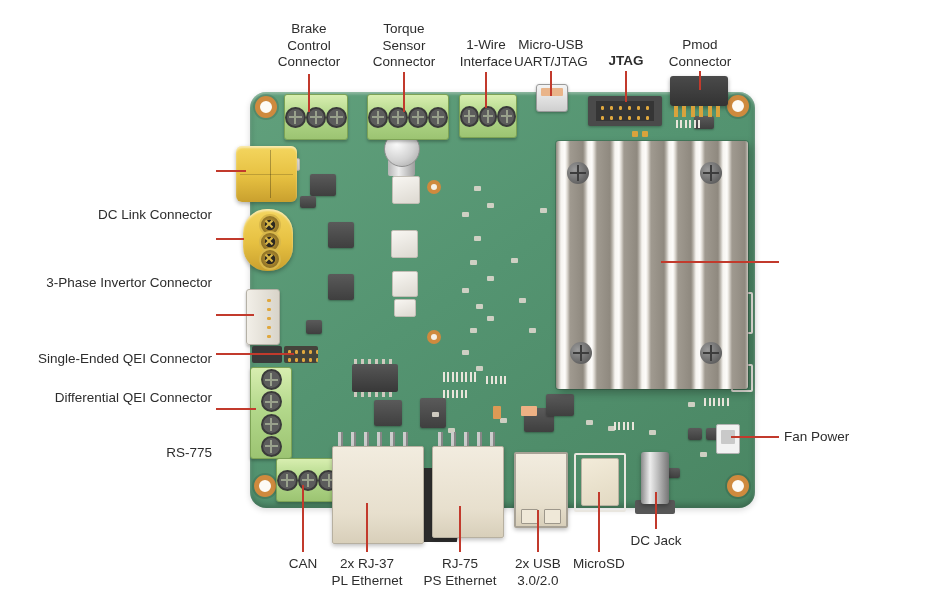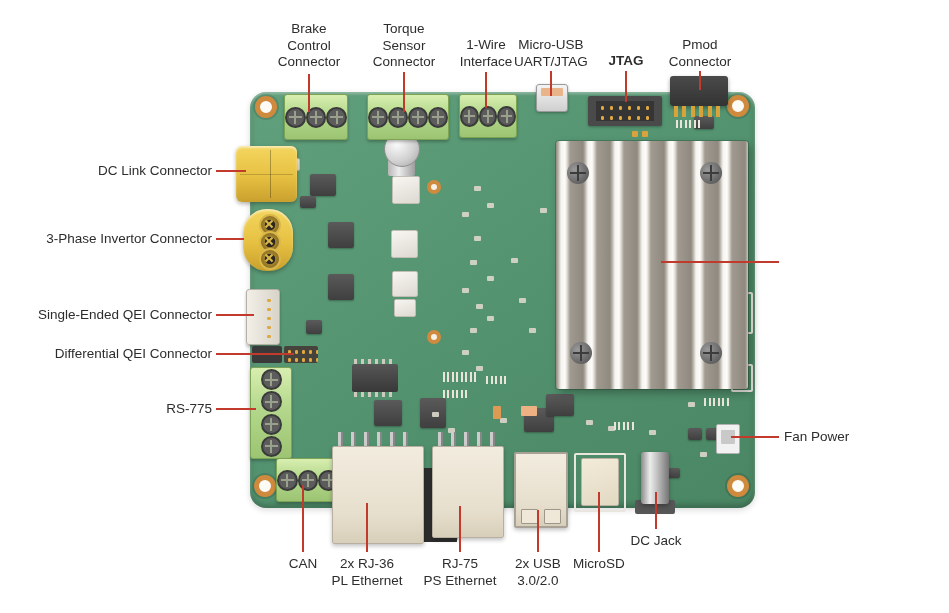--- a/index.html
+++ b/index.html
@@ -1,21 +1,21 @@
 <!DOCTYPE html>
 <html><head>
 <meta charset="utf-8">
 <style>
   html,body{margin:0;padding:0;background:#ffffff;}
   .stage{position:relative;width:949px;height:613px;background:#ffffff;overflow:hidden;
          font-family:"Liberation Sans",sans-serif;}
   
   .lbl{position:absolute;font-size:13.5px;line-height:16.5px;color:#2d2d2d;white-space:pre-line;}
   .lbl-c{text-align:center;transform:translateX(-50%);}
-  .lbl-r{text-align:center;transform:translate(-100%,-50%);}
+  .lbl-r{text-align:center;transform:translate(-100%,-50%);margin-top:44px;}
   .lbl-l{text-align:left;transform:translateY(-50%);}
   .lead-v{position:absolute;width:2px;background:#c23a2c;}
   .lead-h{position:absolute;height:2px;background:#c23a2c;}
   
   .board{position:absolute;left:250px;top:92px;width:505px;height:416px;border-radius:16px;
          background:linear-gradient(145deg,#61a07c 0%,#549471 45%,#4a8663 100%);
          box-shadow:inset 0 2px 3px rgba(255,255,255,.35),inset 0 -3px 6px rgba(0,0,0,.25),0 2px 6px rgba(0,0,0,.15);}
   .hole{position:absolute;width:12px;height:12px;border-radius:50%;background:#fdfbf6;
         border:5px solid #cf8a3e;box-shadow:0 0 0 2px rgba(0,0,0,.12);}
   .ring{position:absolute;width:6px;height:6px;border-radius:50%;background:#f6f1e7;border:4px solid #cf8a3e;}
@@ -256,21 +256,21 @@
   <div class="lead-h" style="left:216px;top:353px;width:78px;"></div>
   <div class="lbl lbl-r" style="left:212px;top:409px;">RS-775</div>
   <div class="lead-h" style="left:216px;top:408px;width:40px;"></div>
 
   <div class="lead-h" style="left:661px;top:261px;width:118px;"></div>
   <div class="lbl lbl-l" style="left:784px;top:437px;">Fan Power</div>
   <div class="lead-h" style="left:731px;top:436px;width:48px;"></div>
 
   <div class="lbl lbl-c" style="left:303px;top:556px;">CAN</div>
   <div class="lead-v" style="left:302px;top:485px;height:67px;"></div>
-  <div class="lbl lbl-c" style="left:367px;top:556px;">2x RJ-36
+  <div class="lbl lbl-c" style="left:367px;top:556px;">2x RJ-37
 PL Ethernet</div>
   <div class="lead-v" style="left:366px;top:503px;height:49px;"></div>
   <div class="lbl lbl-c" style="left:460px;top:556px;">RJ-75
 PS Ethernet</div>
   <div class="lead-v" style="left:459px;top:506px;height:46px;"></div>
   <div class="lbl lbl-c" style="left:538px;top:556px;">2x USB
 3.0/2.0</div>
   <div class="lead-v" style="left:537px;top:510px;height:42px;"></div>
   <div class="lbl lbl-c" style="left:599px;top:556px;">MicroSD</div>
   <div class="lead-v" style="left:598px;top:492px;height:60px;"></div>

